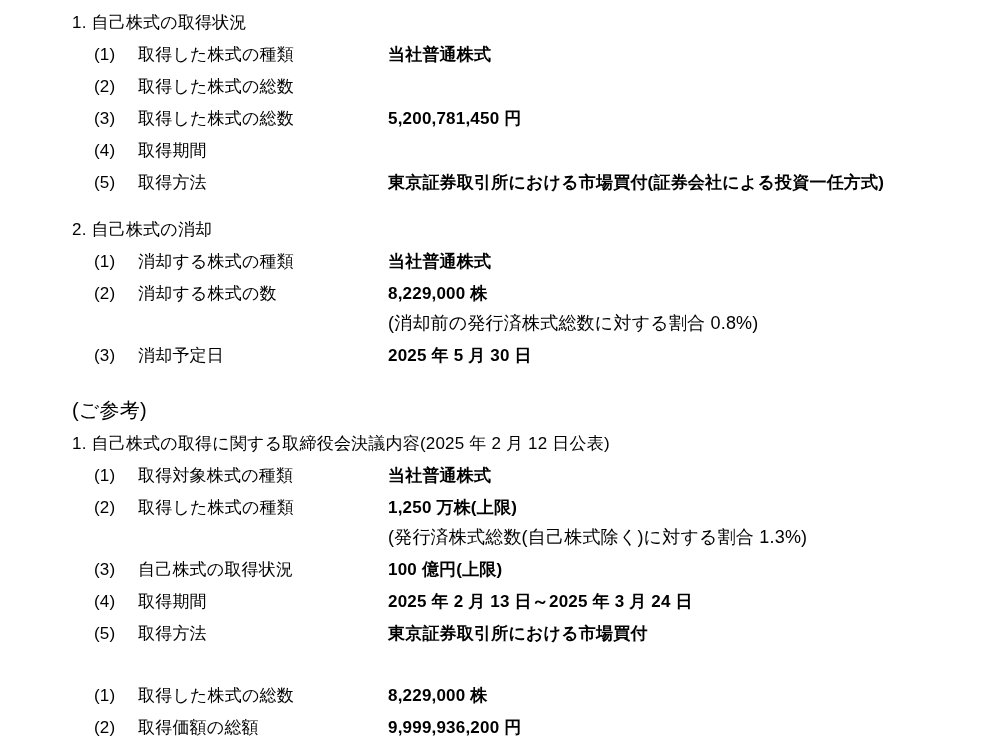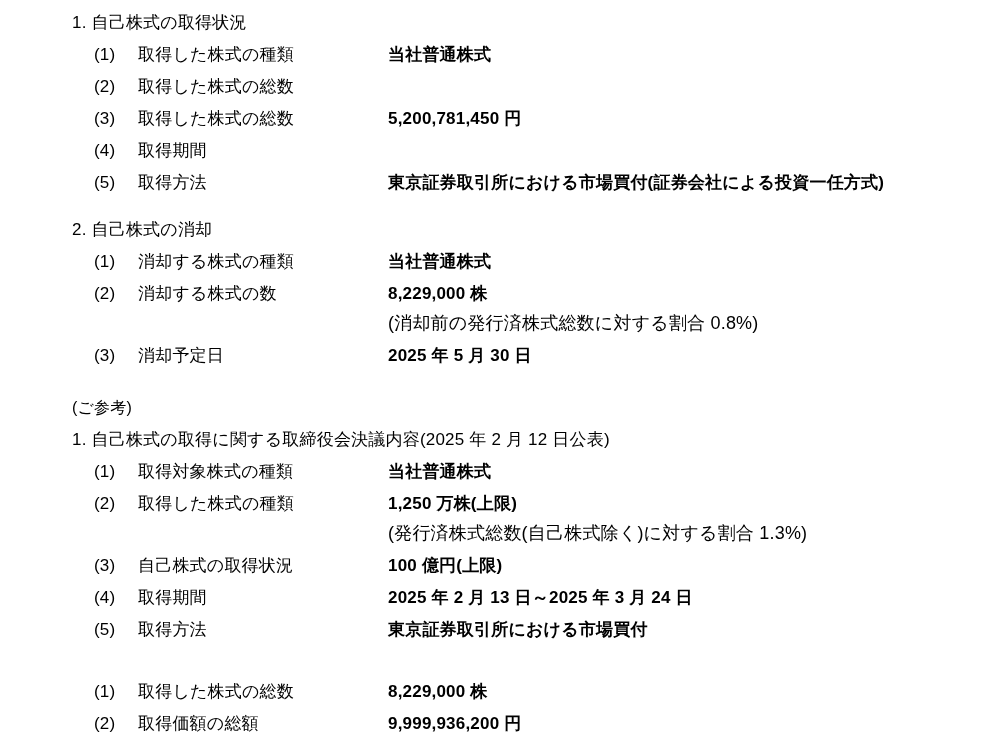--- a/index.html
+++ b/index.html
@@ -53,21 +53,21 @@
     font-weight: bold;
   }
   .subvalue {
     padding-left: 388px;
     white-space: nowrap;
     font-size: 18px;
     line-height: 1.0;
     letter-spacing: 0.2px;
   }
   .paren-title {
-    font-size: 16px;
+    font-size: 20px;
     padding-left: 72px;
     line-height: 1.0;
     letter-spacing: 0.2px;
   }
   .sp-1 { height: 12px; }
   .sp-row { height: 15px; }
   .sp-block { height: 30px; }
   .sp-block-lg { height: 36px; }
   .top-pad { height: 14px; }
 </style>

